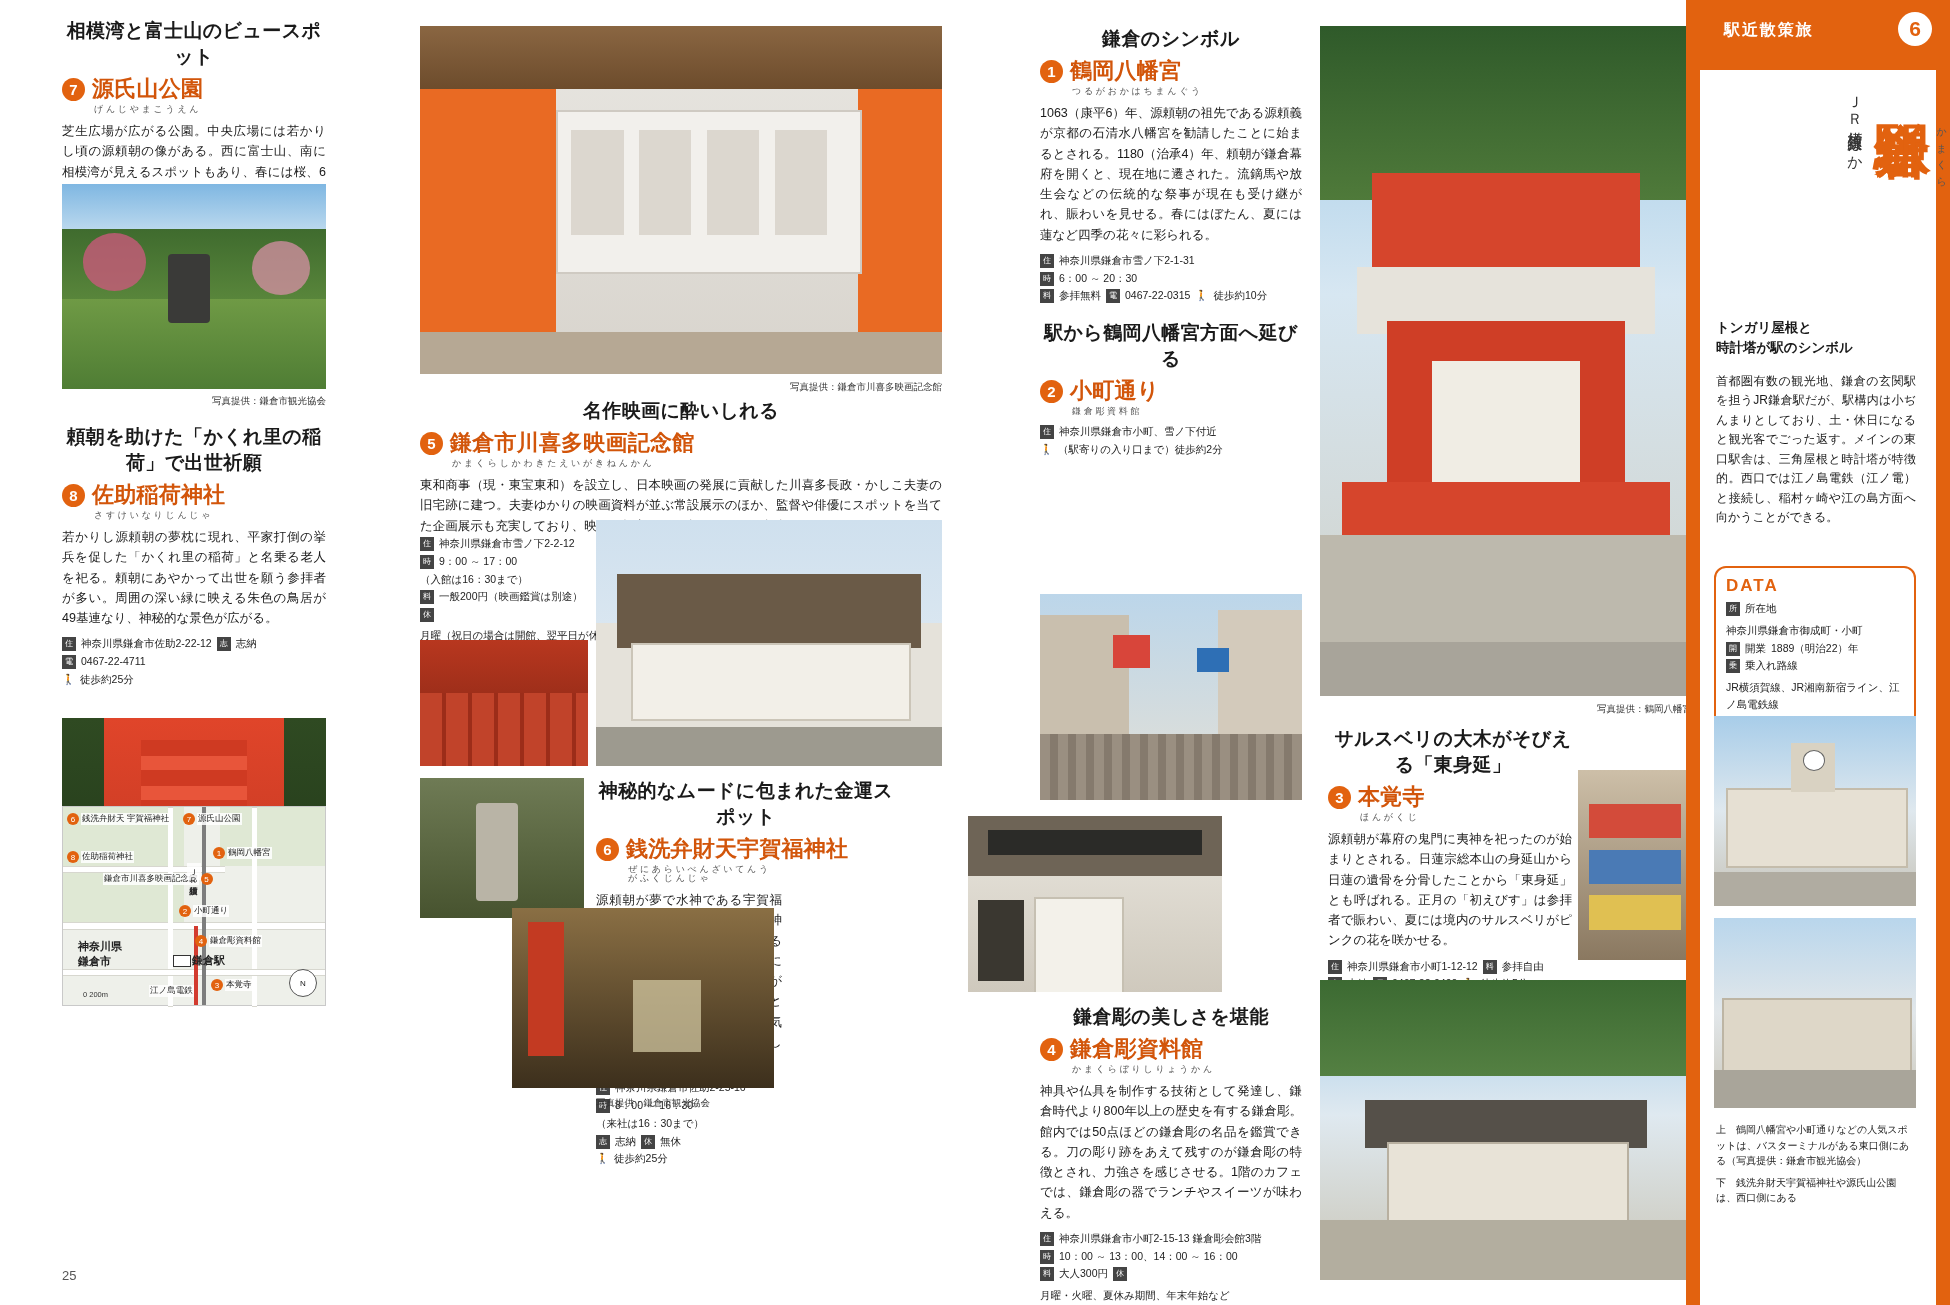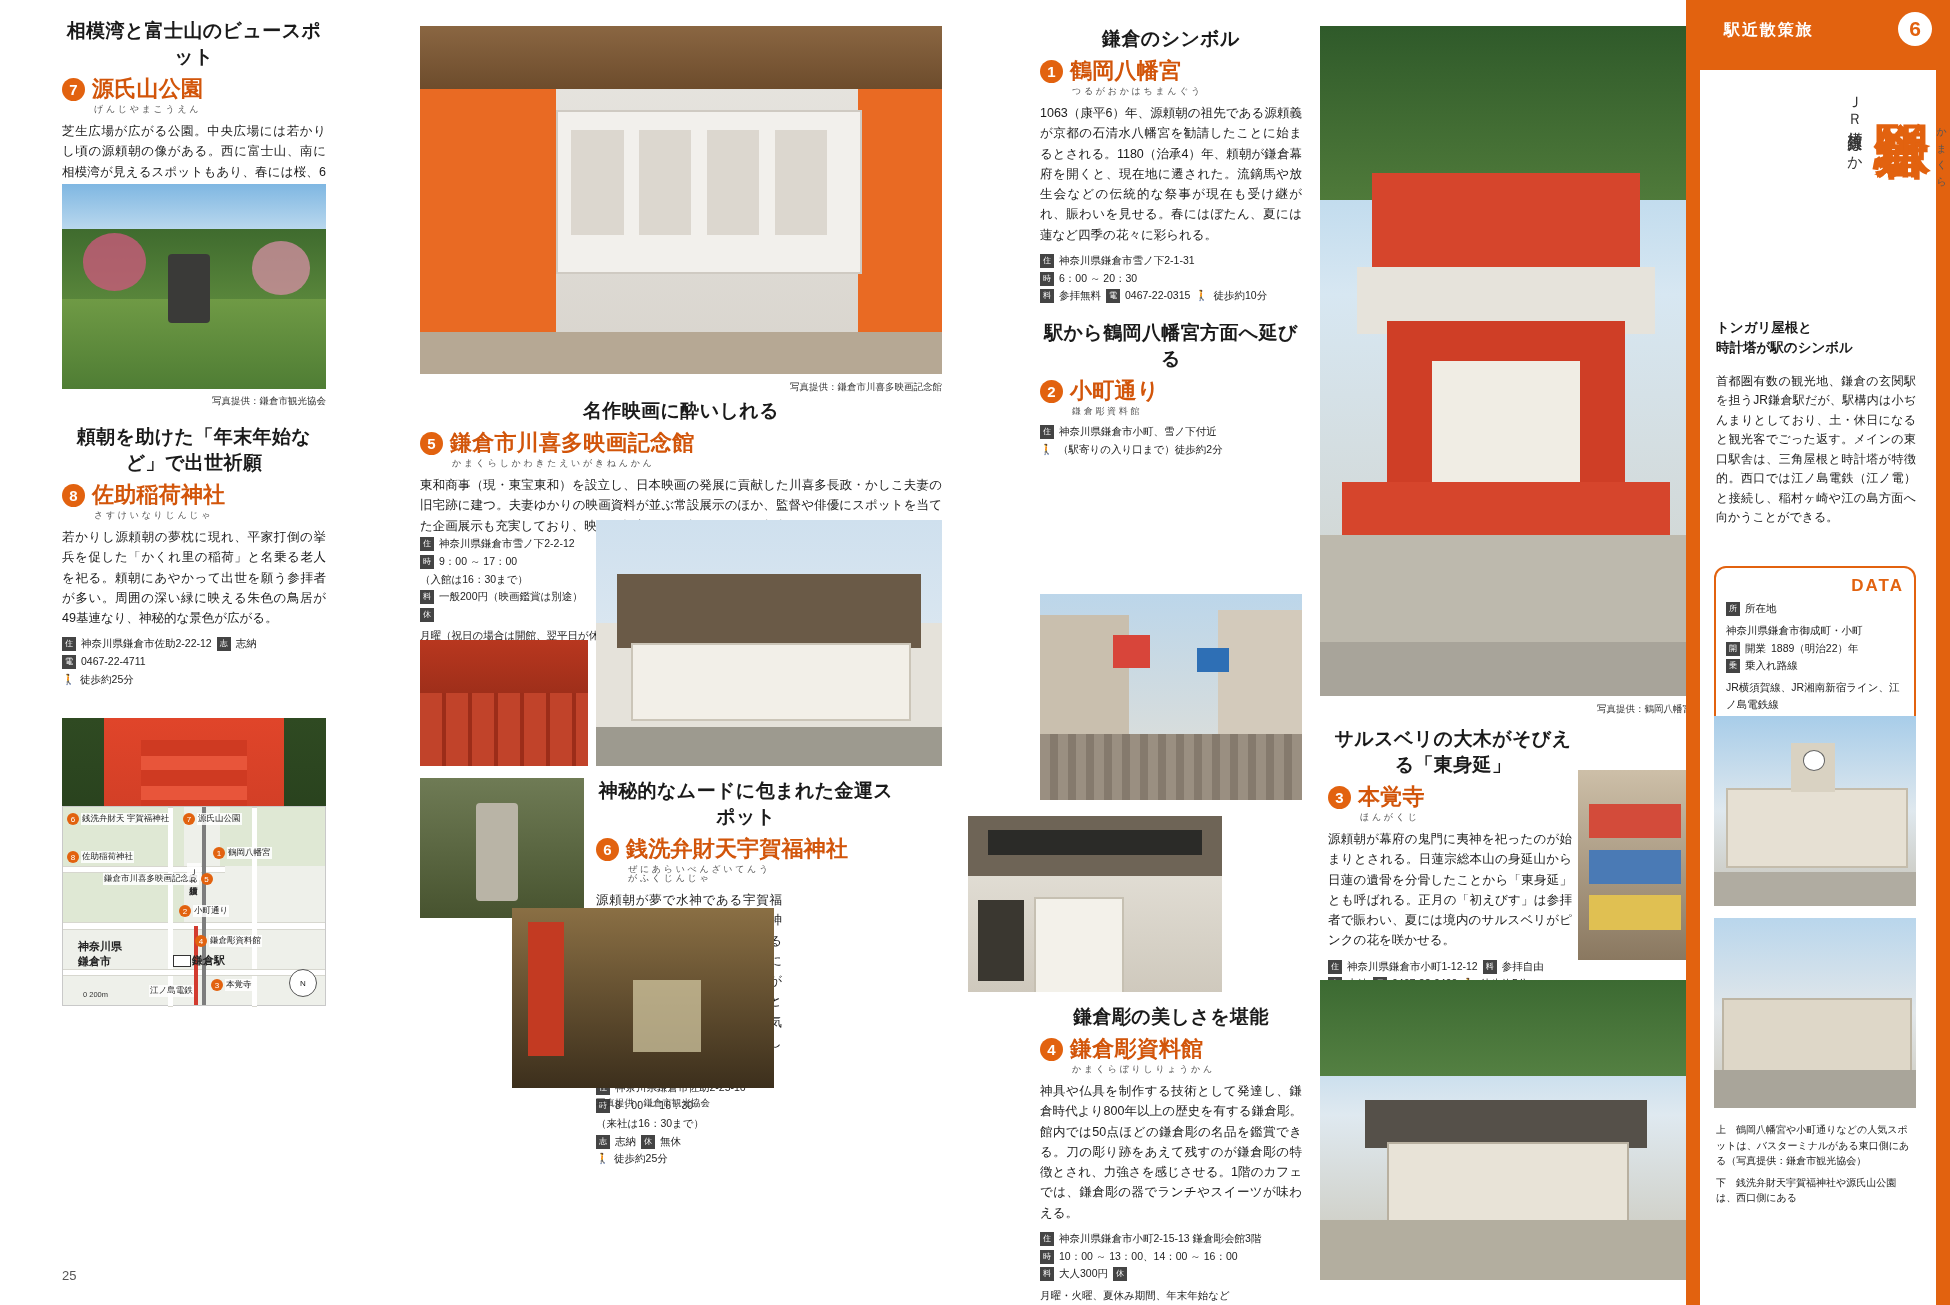--- a/index.html
+++ b/index.html
@@ -69,21 +69,21 @@
   .vruby{
     position:absolute;right:2px;top:120px;writing-mode:vertical-rl;text-orientation:upright;
     font-size:10px;color:#555;letter-spacing:.5em;
   }
   .p-lead{position:absolute;left:30px;top:318px;width:200px;font-size:13.5px;font-weight:bold;line-height:1.5;}
   .p-body{position:absolute;left:30px;top:372px;width:200px;font-size:12px;line-height:1.62;text-align:justify;}
   .data-box{
     position:absolute;left:28px;top:566px;width:202px;
     border:2px solid #e2620f;border-radius:12px;padding:8px 10px 10px;box-sizing:border-box;
   }
-  .data-ttl{text-align:right;color:#e2620f;font-size:17px;font-weight:bold;letter-spacing:.12em;margin-bottom:4px;}
+  .data-ttl{text-align:left;color:#e2620f;font-size:17px;font-weight:bold;letter-spacing:.12em;margin-bottom:4px;}
   .data-box .info{margin-top:0;font-size:10.5px;}
   .p-caption{position:absolute;left:30px;top:1122px;width:200px;font-size:10px;line-height:1.55;color:#222;}
   .pagenum-r{position:absolute;right:16px;bottom:14px;color:#fff;font-size:13px;}
   .pagenum-l{position:absolute;left:62px;bottom:22px;color:#555;font-size:13px;}
 
   
   .map{position:absolute;left:62px;top:806px;width:262px;height:198px;background:#eef0ea;border:1px solid #c9c9c9;}
   .map .road{position:absolute;background:#ffffff;border-top:1px solid #d7d7cf;border-bottom:1px solid #d7d7cf;}
   .map .rail{position:absolute;background:#7d7d7d;}
   .map .rail-red{position:absolute;background:#d23b2f;}
@@ -130,21 +130,21 @@
     <div class="sky" style="background:linear-gradient(#7fb7e2,#cfe4f2);height:30%;"></div>
     <div style="position:absolute;left:0;right:0;top:22%;height:40%;background:linear-gradient(#3f6b2e,#5d8a3d);"></div>
     <div class="ground" style="background:linear-gradient(#6f9a45,#4f7d34);height:44%;"></div>
     <div style="position:absolute;left:40%;top:34%;width:16%;height:34%;background:#3a3a38;border-radius:4px;"></div>
     <div style="position:absolute;left:8%;top:24%;width:24%;height:28%;background:#c85a7a;border-radius:50%;opacity:.8;"></div>
     <div style="position:absolute;right:6%;top:28%;width:22%;height:26%;background:#d78fa5;border-radius:50%;opacity:.75;"></div>
   </div>
   <div class="cap" style="left:62px;top:392px;width:264px;position:absolute;">写真提供：鎌倉市観光協会</div>
 
   <div class="col" style="left:62px;top:424px;width:264px;">
-    <div class="ttl-sm">頼朝を助けた「年末年始など」で出世祈願</div>
+    <div class="ttl-sm">頼朝を助けた「かくれ里の稲荷」で出世祈願</div>
     <div class="spot-head">
       <div class="num">8</div>
       <div class="spot-name">佐助稲荷神社</div>
     </div>
     <div class="ruby">さすけいなりじんじゃ</div>
     <div class="body-txt">若かりし源頼朝の夢枕に現れ、平家打倒の挙兵を促した「かくれ里の稲荷」と名乗る老人を祀る。頼朝にあやかって出世を願う参拝者が多い。周囲の深い緑に映える朱色の鳥居が49基連なり、神秘的な景色が広がる。</div>
     <div class="info">
       <div class="row">
           <span class="ico solid">住</span>
           <span>神奈川県鎌倉市佐助2-22-12</span>

